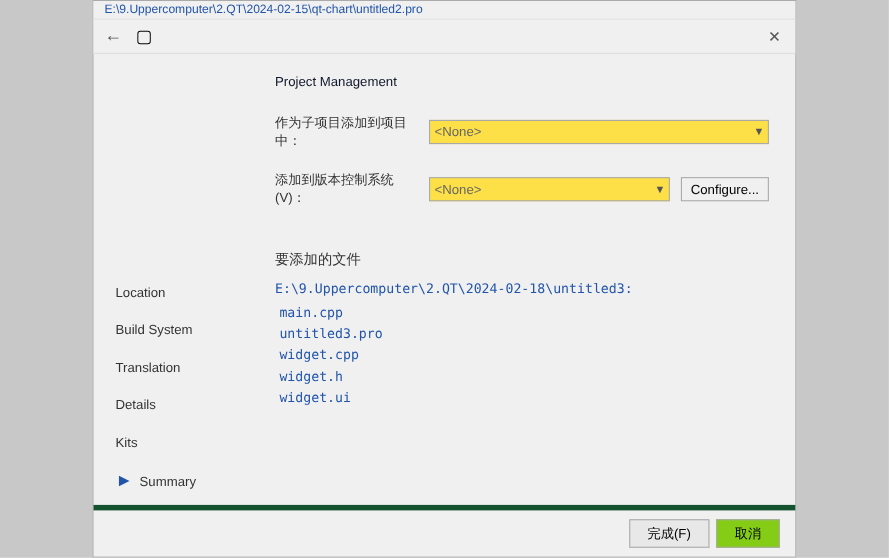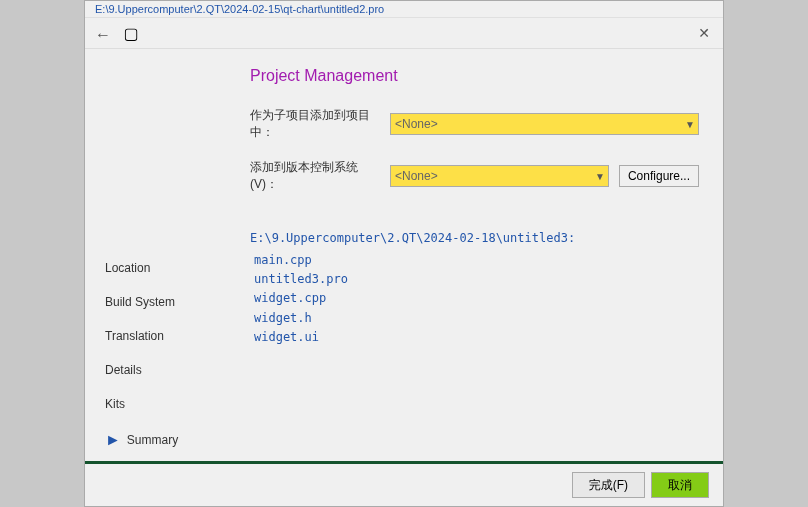--- a/index.html
+++ b/index.html
@@ -112,22 +112,22 @@
 
     .main {
       flex: 1;
       padding: 18px 24px 10px 20px;
       display: flex;
       flex-direction: column;
       gap: 12px;
     }
 
     .section-title {
-      font-size: 16px;
-      color: #a21caf;
+      font-size: 12px;
+      color: #0f172a;
       font-weight: normal;
       margin-bottom: 10px;
     }
 
     .form-row {
       display: flex;
       align-items: center;
       gap: 10px;
       margin-bottom: 6px;
     }
@@ -203,21 +203,21 @@
       color: #2255aa;
       font-family: monospace;
       line-height: 1.6;
     }
 
     .footer {
       display: flex;
       justify-content: flex-end;
       gap: 6px;
       padding: 8px 14px;
-      border-top: 3px solid #14532d;
+      border-top: 5px solid #14532d;
     }
 
     .footer-btn {
       height: 26px;
       padding: 0 16px;
       font-size: 12px;
       background: #84cc16;
       border: 1px solid #aaa;
       cursor: pointer;
     }
@@ -293,20 +293,21 @@
         <div class="select-wrapper">
           <select>
             <option>&lt;None&gt;</option>
           </select>
           <span class="select-arrow">▼</span>
         </div>
         <button class="configure-btn">Configure...</button>
       </div>
 
       <div class="files-section">
+        <div class="files-label">要添加的文件</div>
         <div class="files-path">E:\9.Uppercomputer\2.QT\2024-02-18\untitled3:</div>
         <div class="files-list">
           <div class="files-list-item">main.cpp</div>
           <div class="files-list-item">untitled3.pro</div>
           <div class="files-list-item">widget.cpp</div>
           <div class="files-list-item">widget.h</div>
           <div class="files-list-item">widget.ui</div>
         </div>
       </div>
     </div>

